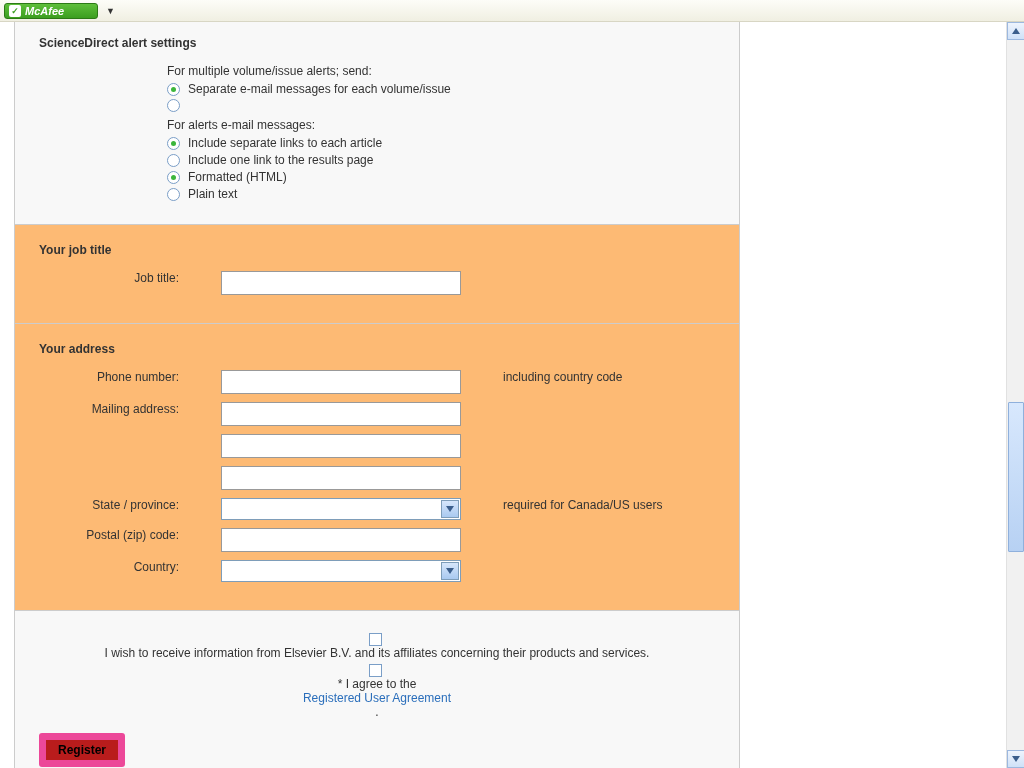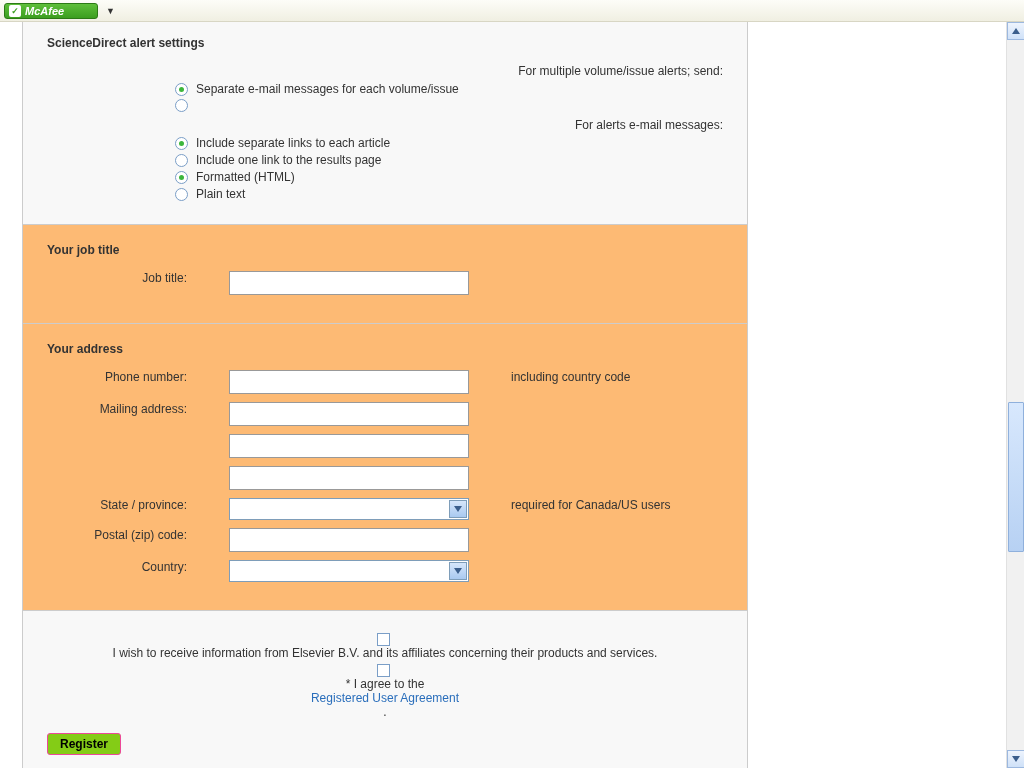--- a/index.html
+++ b/index.html
@@ -38,21 +38,21 @@
 .mcafee-shield {
   width: 12px; height: 12px; background: #fff; border-radius: 2px; margin-right: 4px;
   display:flex; align-items:center; justify-content:center; color:#3c9e1f; font-size:9px; font-style:normal;
 }
 .dropdown-arrow {
   margin-left: 8px; font-size: 9px; color: #333;
 }
 .main-area {
   position: absolute;
   top: 22px;
-  left: 8px;
+  left: 0;
   width: 1005px;
   height: 746px;
   overflow: hidden;
 }
 .form-container {
   margin-left: 14px;
   width: 726px;
   border-left: 1px solid #ccc;
   border-right: 1px solid #ccc;
 }
@@ -67,21 +67,20 @@
   font-size: 12px;
   color: #333;
   margin-bottom: 14px;
 }
 .option-block {
   margin-left: 128px;
 }
 .opt-head {
   margin-bottom: 4px;
   margin-top: 6px;
-  text-align: right;
 }
 .radio-row {
   display: flex;
   align-items: flex-end;
   margin: 3px 0;
 }
 .radio {
   width: 13px; height: 13px; border: 1px solid #7a9ec7; border-radius: 50%;
   margin-right: 8px; display:flex; align-items:center; justify-content:center; background:#fff;
 }
@@ -108,22 +107,22 @@
 .select-arrow svg { width:8px; height:6px; }
 .field-hint { margin-left: 10px; color:#333; }
 .checkbox-row { display:flex; align-items:center; margin:4px 0;flex-direction:column; }
 .checkbox {
   width:13px; height:13px; border:1px solid #7a9ec7; background:#fff; margin-right:4px;
 }
 .link { color:#2a6ebb; cursor:pointer; }
 .register-btn {
   margin-top: 10px;
   padding: 3px 12px;
-  background:#84cc16;
-  border:1px solid #ec4899;
+  background:#b91c1c;
+  border:7px solid #ec4899;
   border-radius:3px;
   font-weight:bold;
   font-size:12px;
   cursor:pointer;
 }
 .vscroll {
   position:absolute; top:22px; right:0; width:18px; height:746px;
   background:#f1f1f1; border-left:1px solid #e1e1e1;
 }
 .vscroll .arrow {

